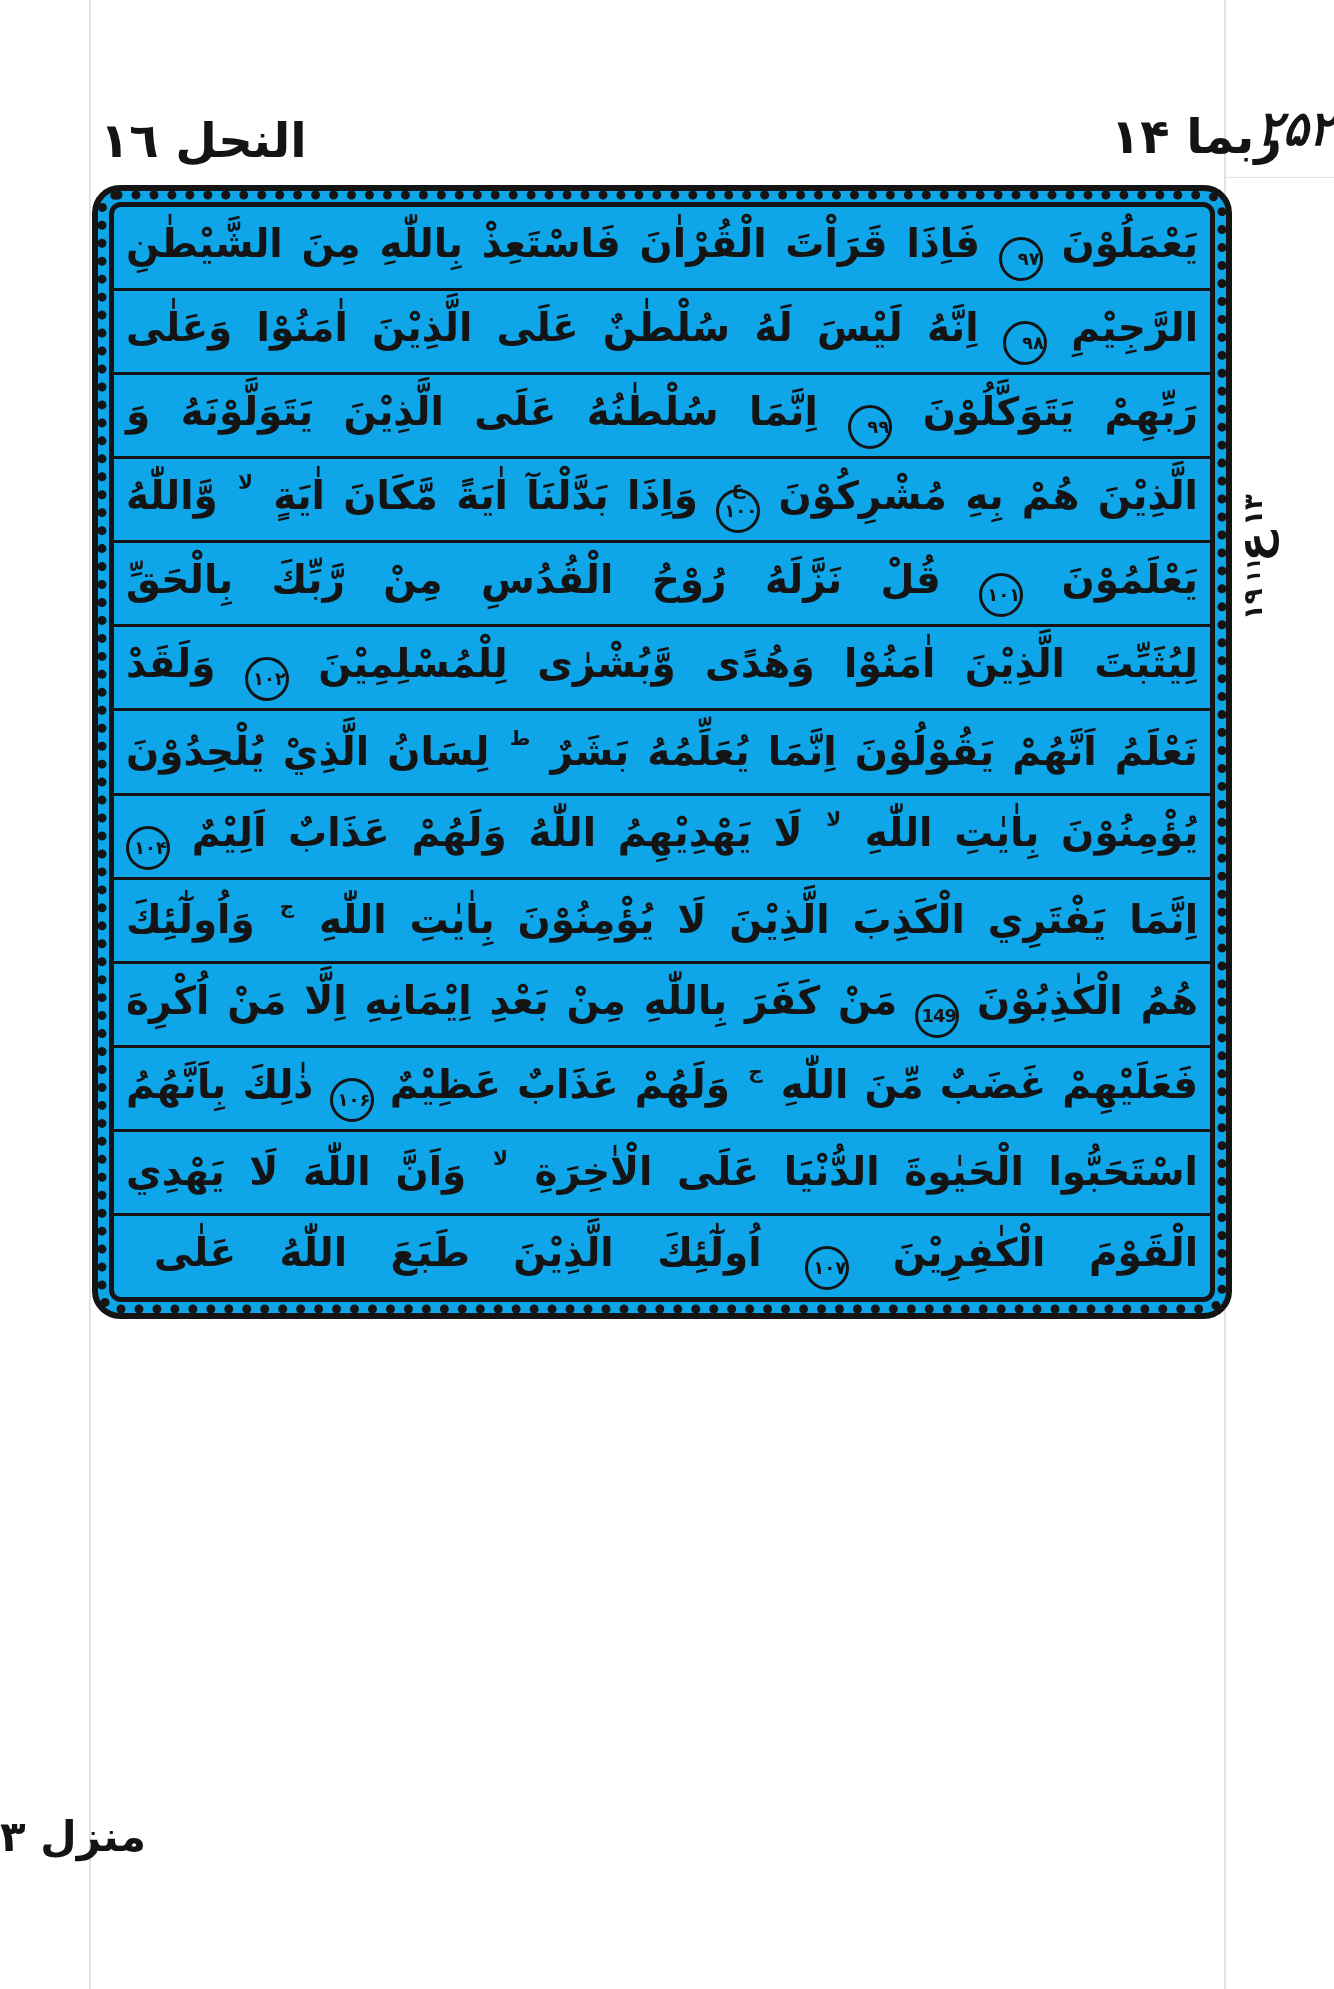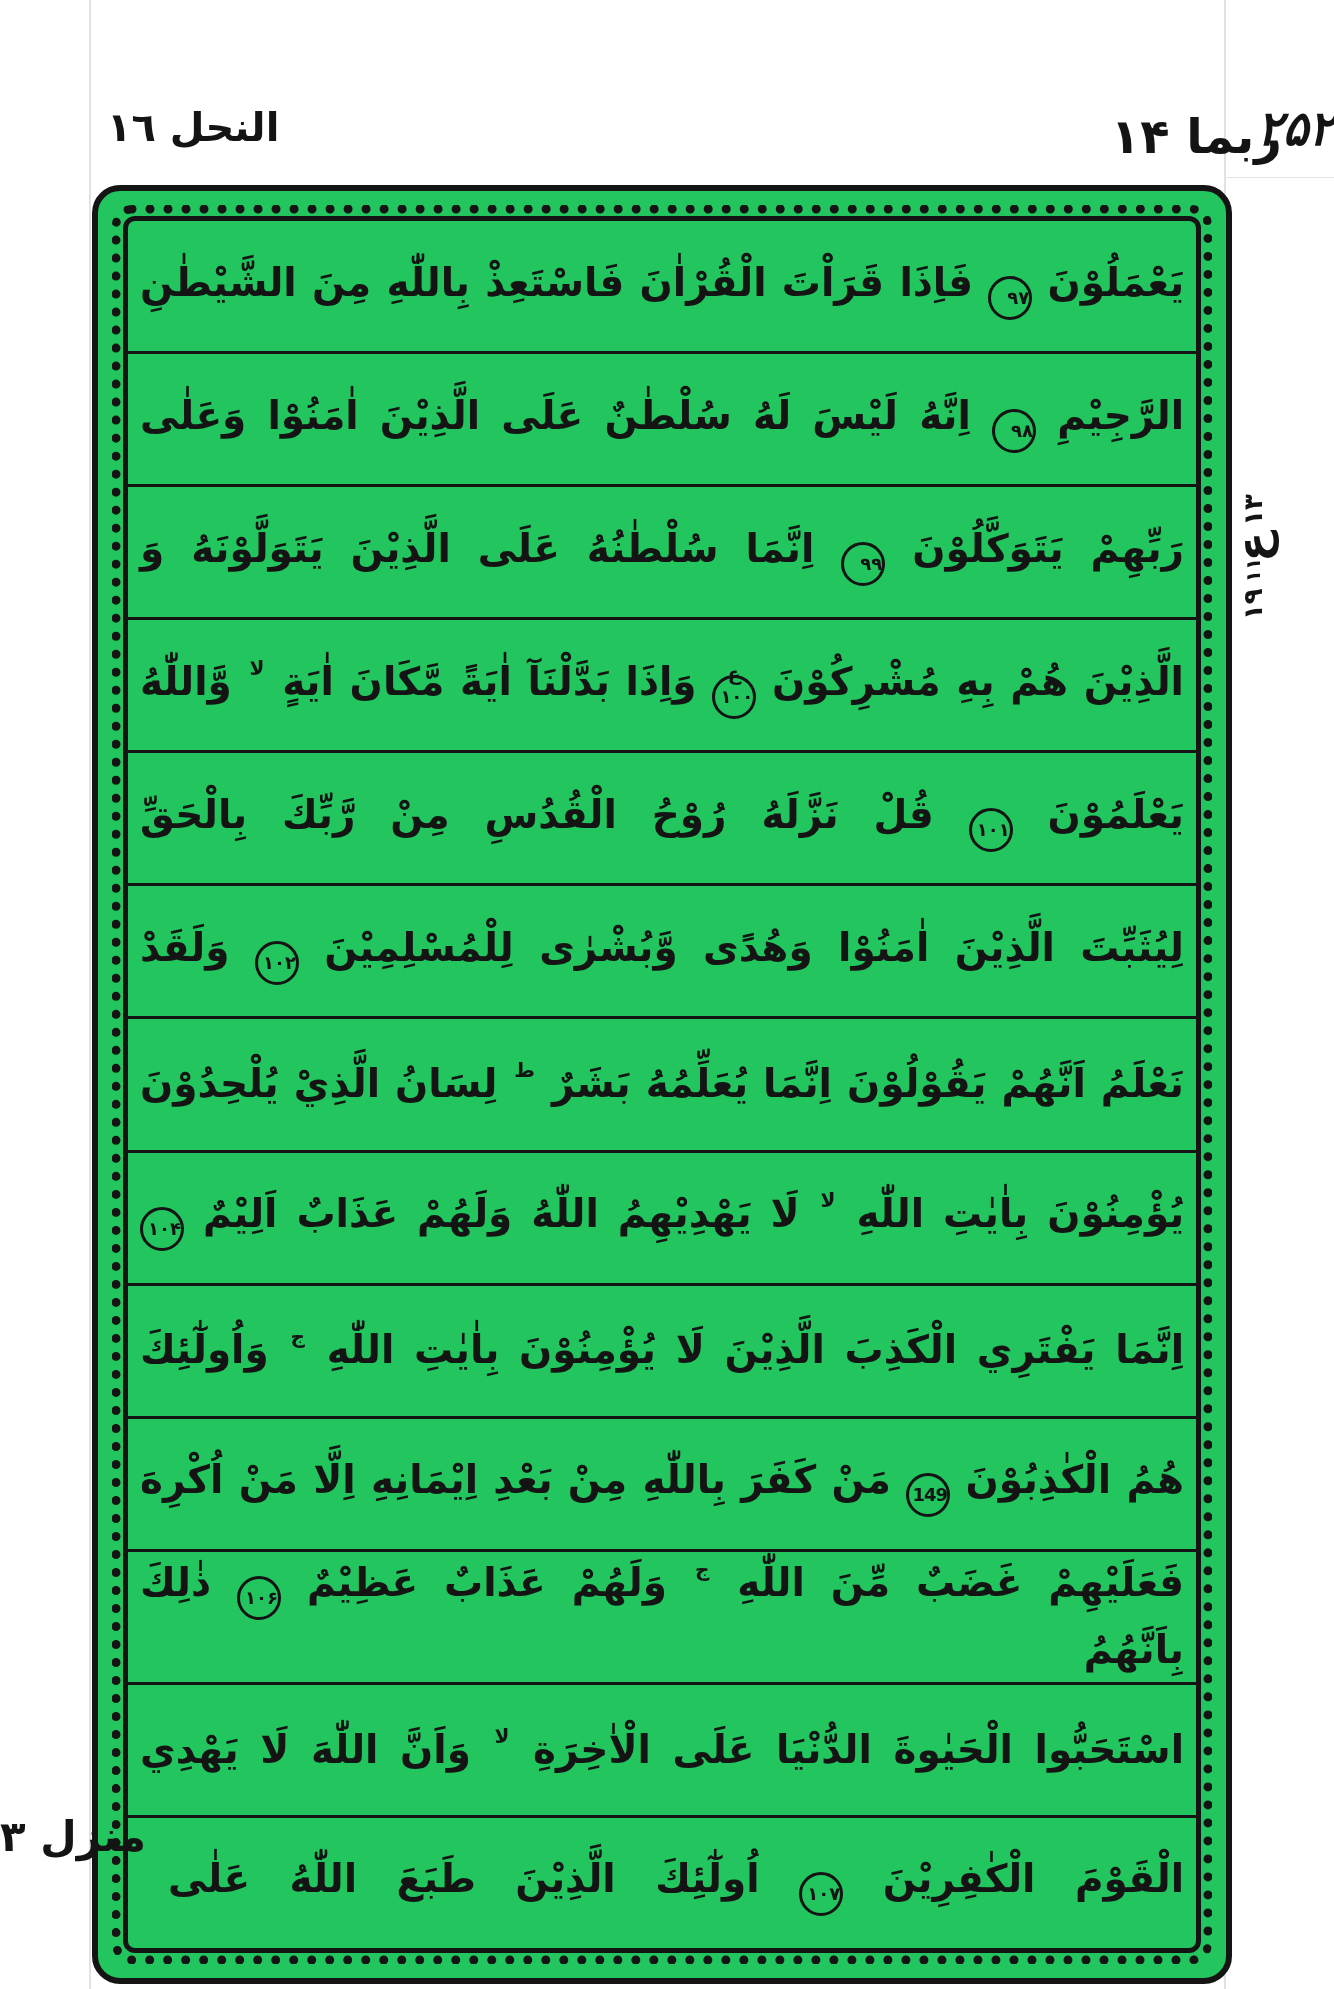--- a/index.html
+++ b/index.html
@@ -7,27 +7,27 @@
   .page{position:relative; width:1334px; height:1989px; background:#ffffff; overflow:hidden; color:#141414;}
 
   
   .scanline-v{position:absolute; top:0; bottom:0; width:2px; background:#d6d6d6; opacity:.7;}
   .scanline-v.left{left:89px;}
   .scanline-v.right{left:1224px;}
   .scanline-h{position:absolute; height:1px; background:#e3e3e3;}
 
   
   .hdr{position:absolute; font-weight:700; direction:rtl;}
-  .hdr-surah{left:100px; top:104px; font-size:40px;margin-left:7px;}
+  .hdr-surah{left:100px; top:112px; font-size:48px;}
   .hdr-page{left:0; right:0; top:100px; font-size:48px; letter-spacing:2px;font-style:italic;}
   .hdr-juz{right:52px; top:108px; font-size:48px;}
 
   
-  .frame-outer{position:absolute; left:92px; top:185px; width:1140px; height:1799px;
-    box-sizing:border-box; border:6px solid #141414; border-radius:28px; padding:14px; background:#22c55e;}
+  .frame-outer{position:absolute; left:92px; top:185px; width:1140px; height:1134px;
+    box-sizing:border-box; border:6px solid #141414; border-radius:28px; padding:0; background:#0ea5e9;}
   .frame-beads{box-sizing:border-box; width:100%; height:100%;
     border:9px dotted #141414; border-radius:20px; padding:2px;}
   .frame-inner{box-sizing:border-box; width:100%; height:100%;
     border:5px solid #141414; border-radius:12px; overflow:hidden;
     display:flex; flex-direction:column;}
 
   .qrow{flex:1 1 0; border-bottom:3px solid #141414; display:flex; align-items:center; overflow:hidden;}
   .qrow:last-child{border-bottom:none;margin-left:28px;}
   .qline{width:100%; direction:rtl; unicode-bidi:embed;
     font-family:"DejaVu Sans", sans-serif; font-weight:700; font-size:39px; color:#141414;

